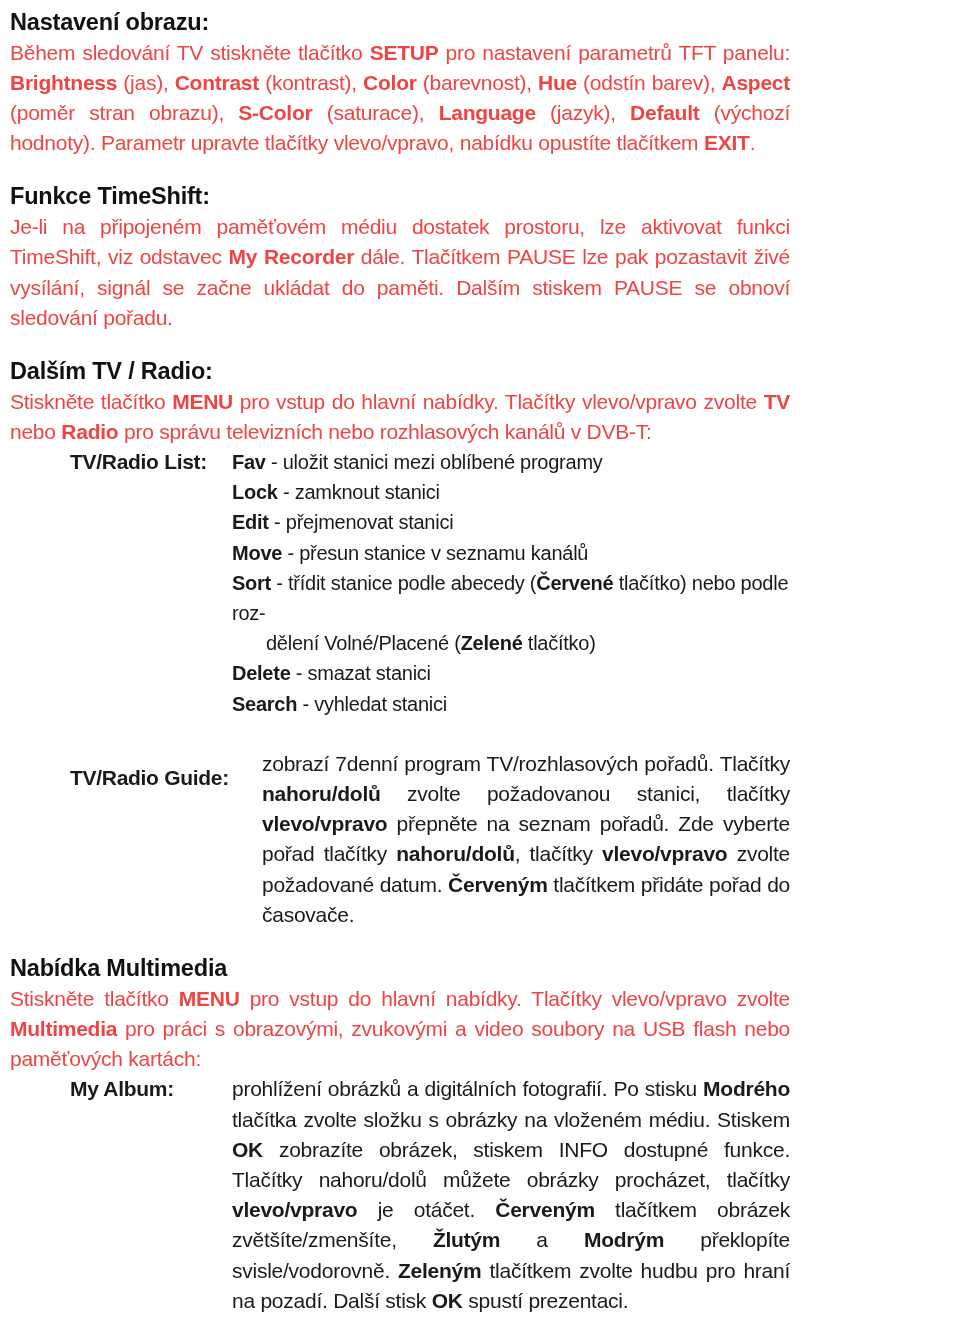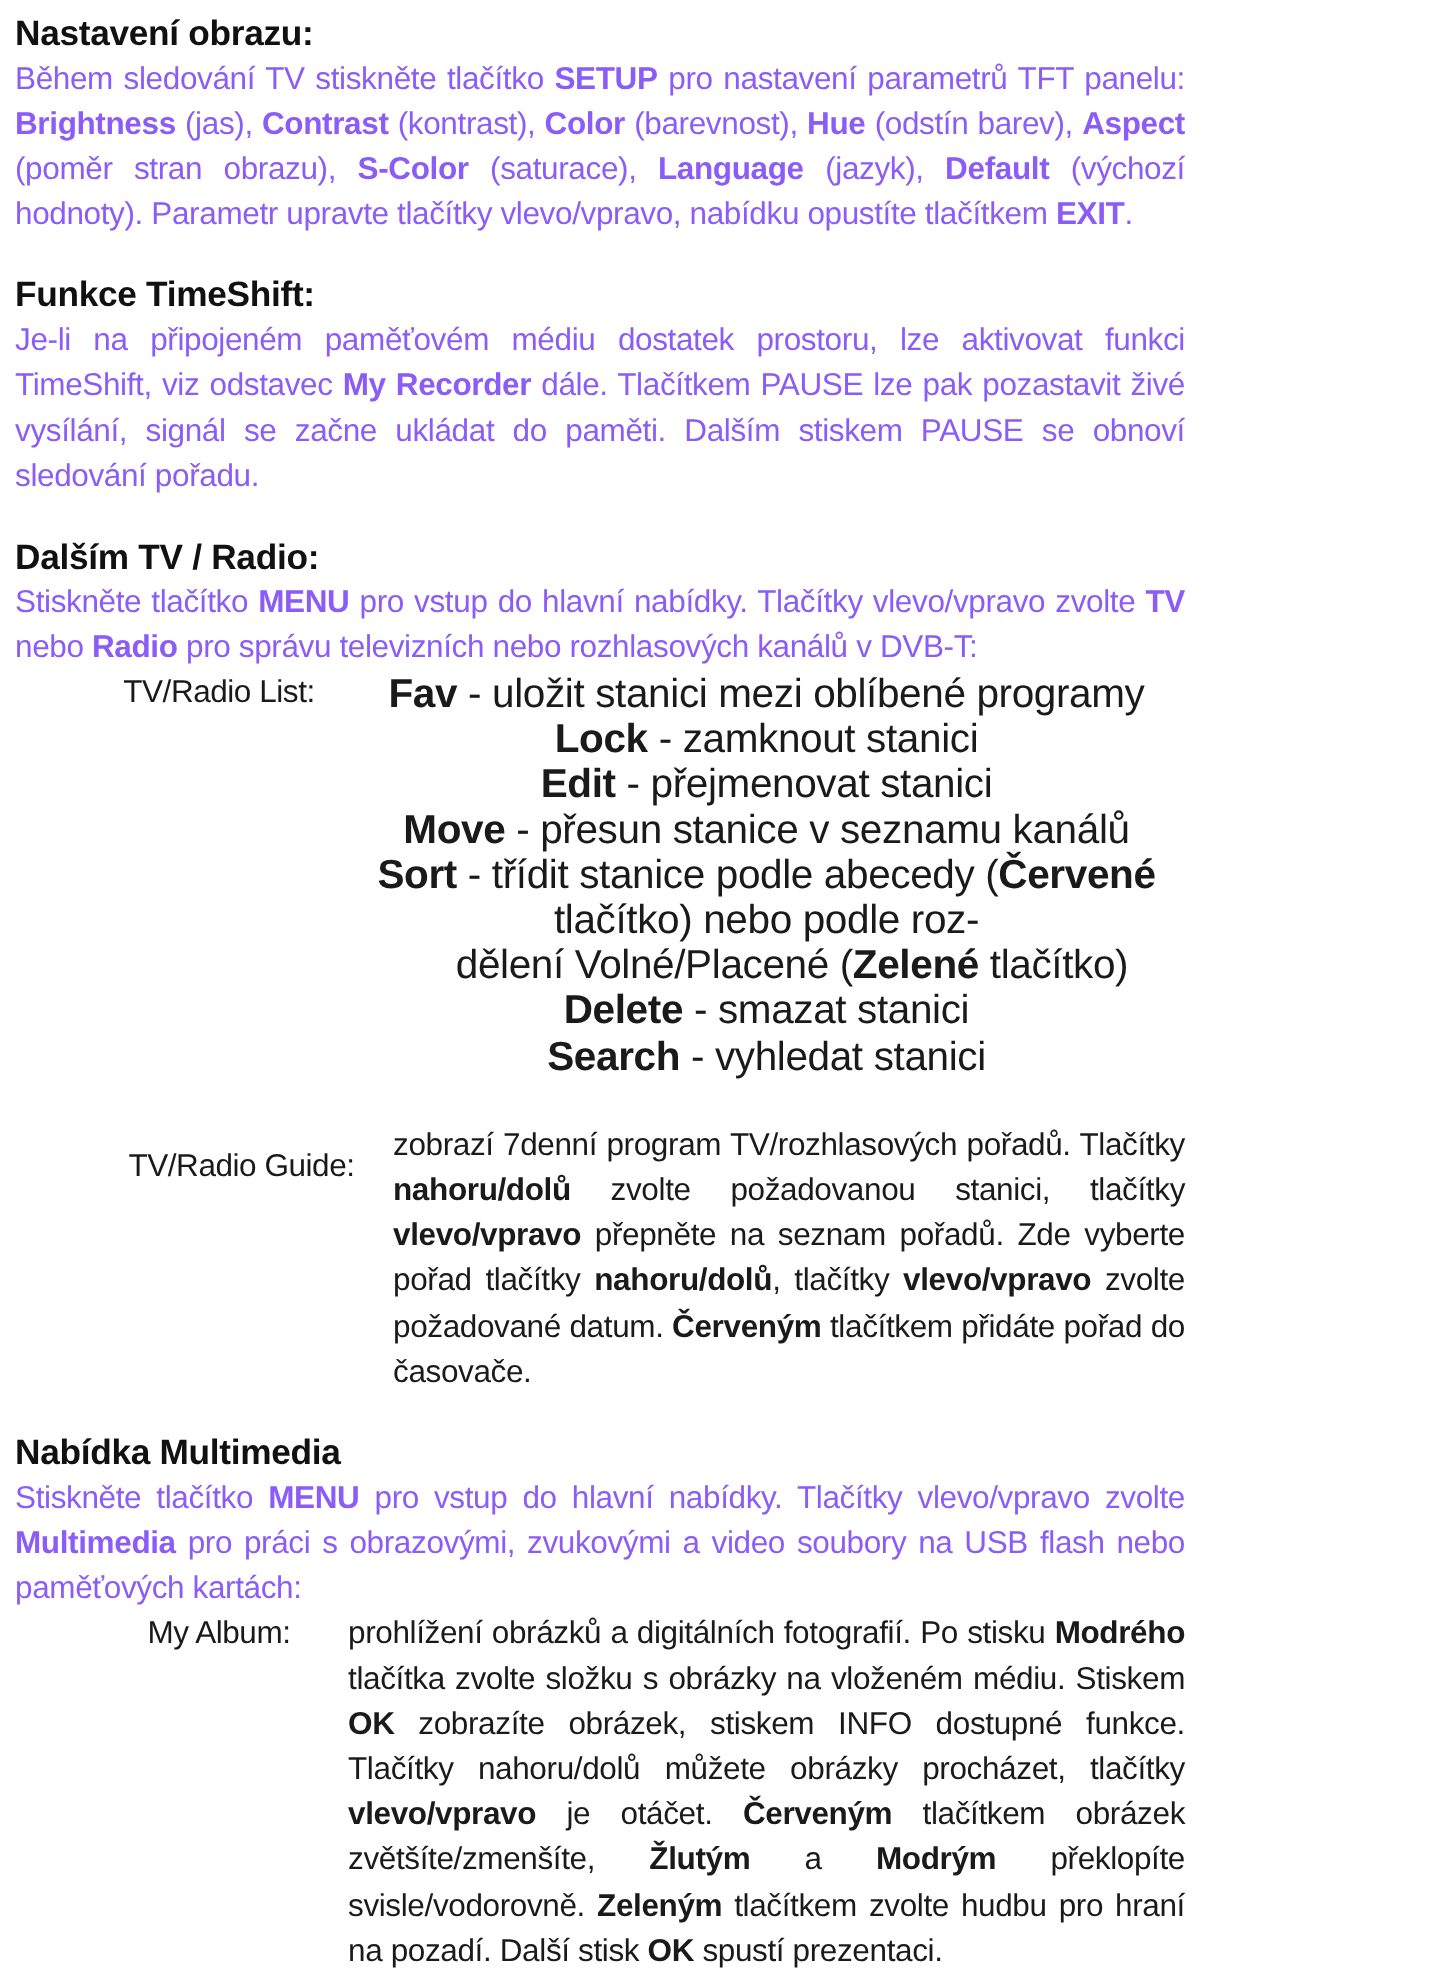--- a/index.html
+++ b/index.html
@@ -33,38 +33,38 @@
     color: #111111;
   }
   
   .para {
     font-size: 21px;
     line-height: 30.2px;
     margin: 0;
     text-align: justify;
     text-justify: inter-word;
     letter-spacing: -0.25px;
-    color: #8b5cf6;
+    color: #ef4444;
   }
   .para b, .para strong {
     font-weight: bold;
   }
   
   .defblock {
     display: flex;
     align-items: flex-start;
     margin: 0;
   }
   .defblock .deflabel {
     flex: 0 0 auto;
     font-size: 21px;
     line-height: 30.2px;
-    font-weight: normal;
+    font-weight: bold;
     letter-spacing: -0.3px;
-    text-align: center;
+    text-align: left;
     white-space: nowrap;
     color: #1a1a1a;
   }
   .defblock.list-block .deflabel {
     width: 152px;
     padding-left: 60px;
     box-sizing: content-box;
   }
   .defblock.guide-block .deflabel {
     width: 182px;
@@ -87,24 +87,24 @@
     padding-left: 10px;
     color: #1a1a1a;
   }
   
   .optlist {
     list-style: none;
     margin: 0;
     padding: 0;
   }
   .optlist li {
-    font-size: 27px;
+    font-size: 20px;
     line-height: 30.2px;
     letter-spacing: -0.25px;
-    text-align: center;
+    text-align: left;
     color: #1a1a1a;
   }
   .optlist li .optname {
     font-weight: bold;
   }
   .optlist li .cont {
     display: block;
     padding-left: 34px;
   }
   .gap-md { height: 24px; }

